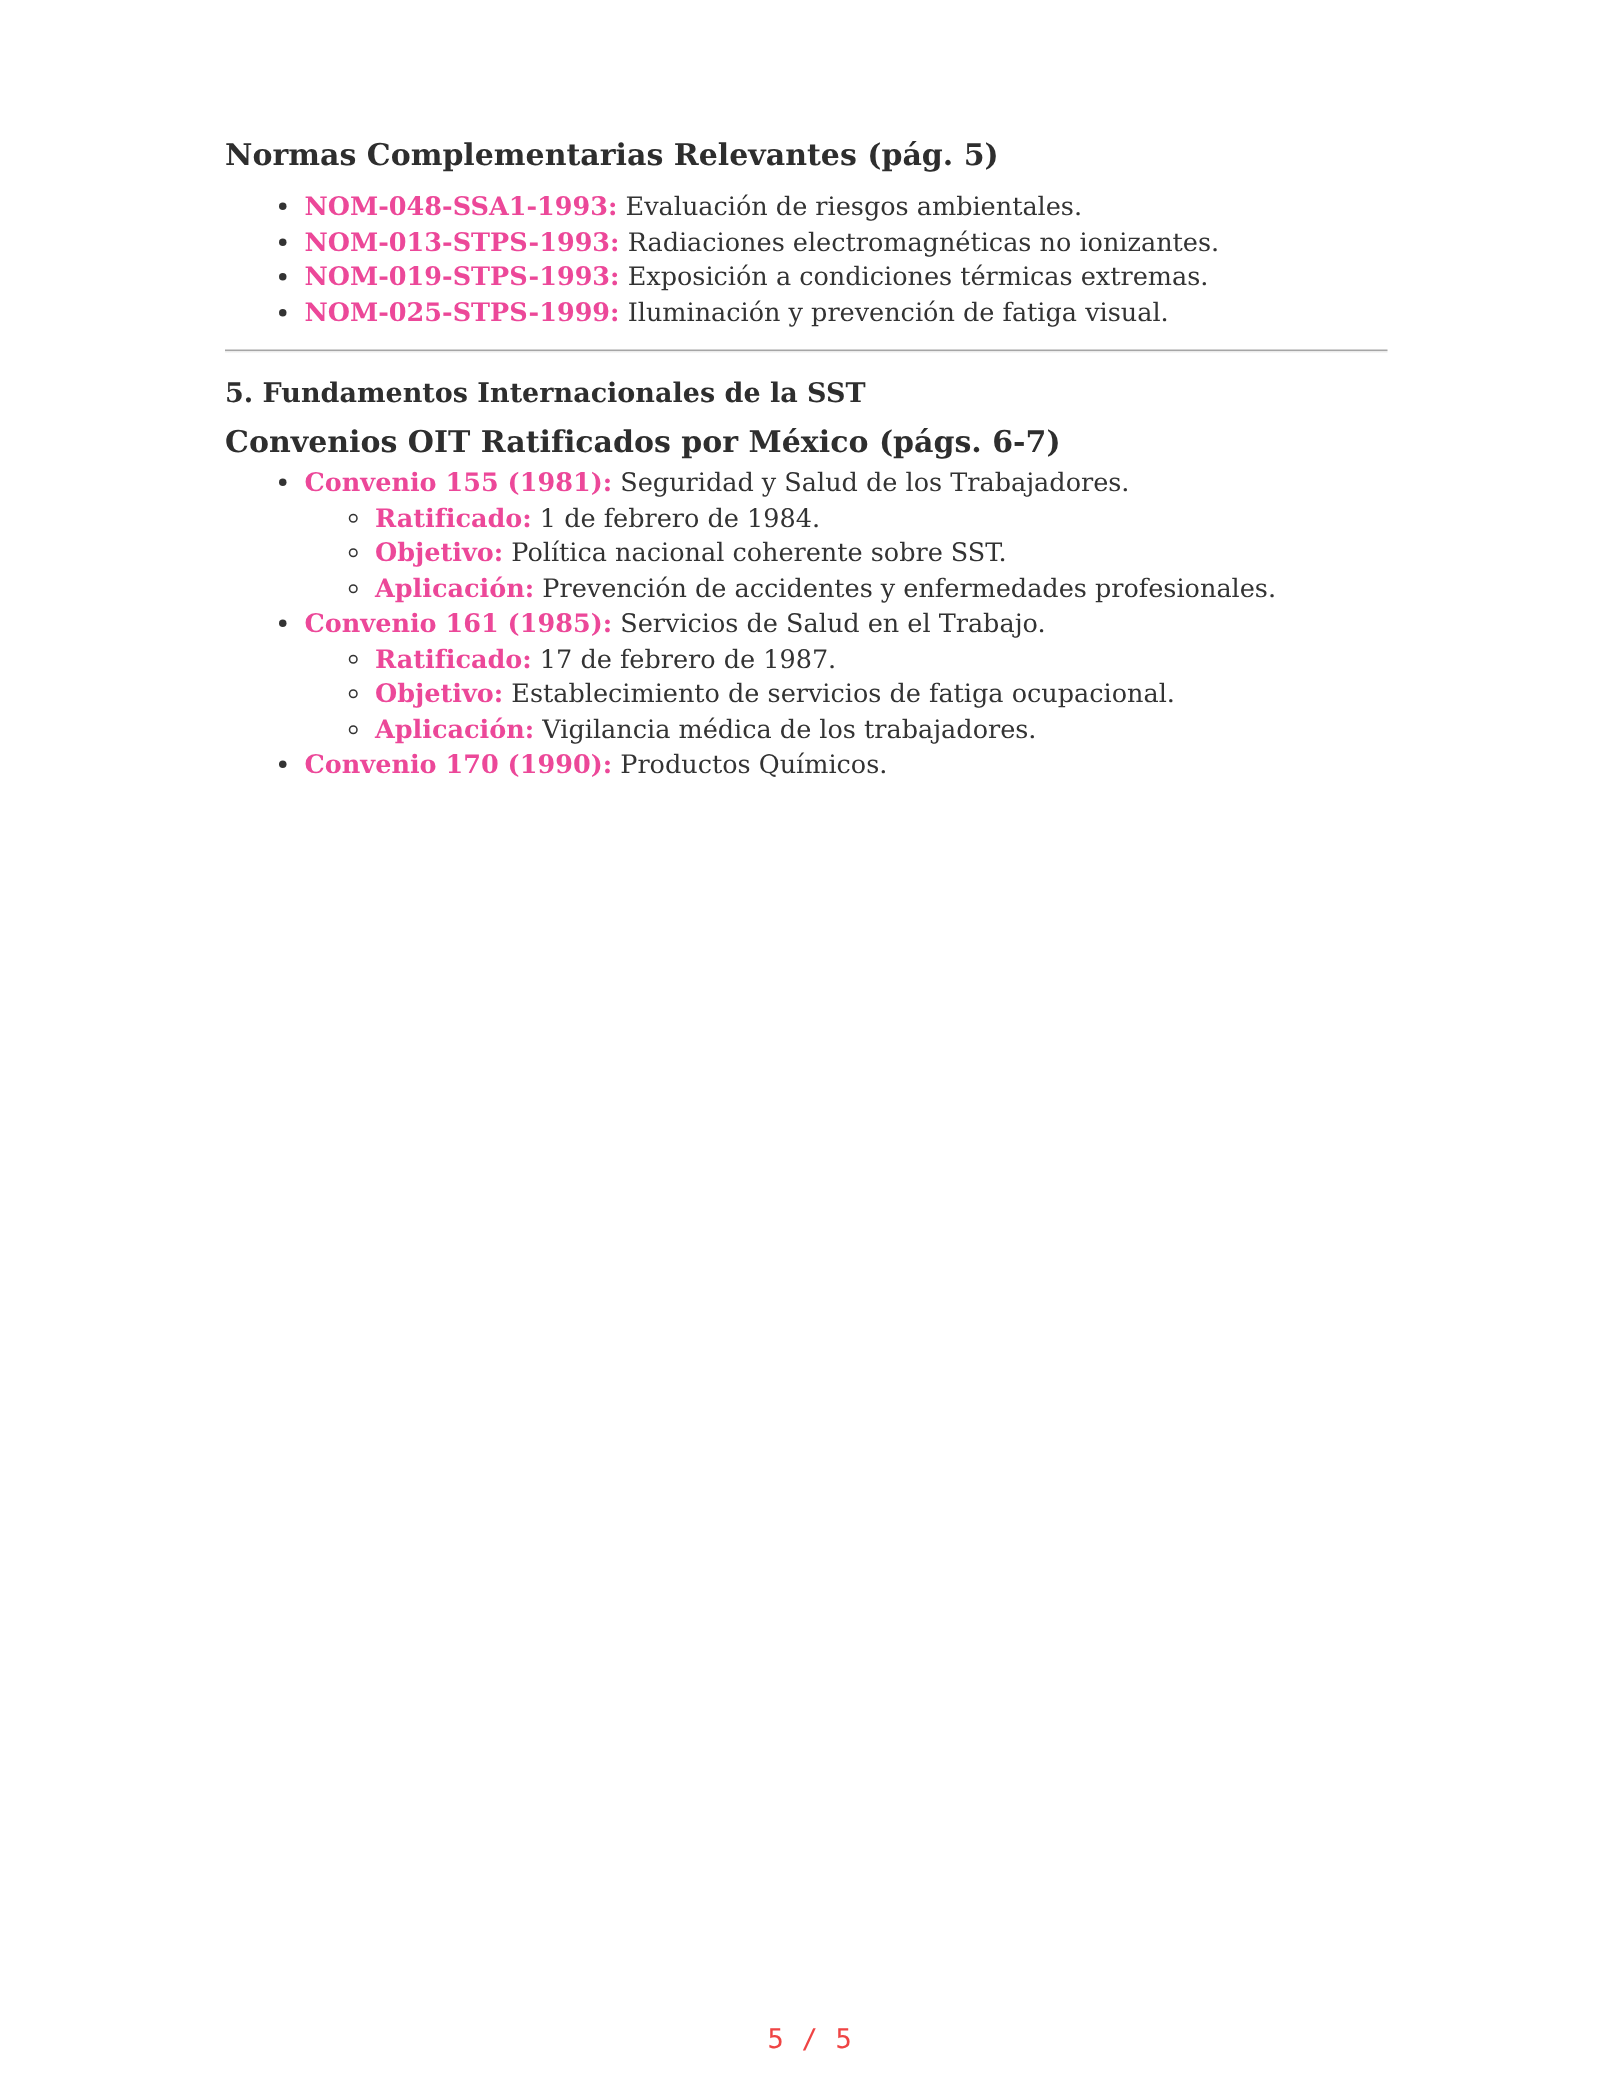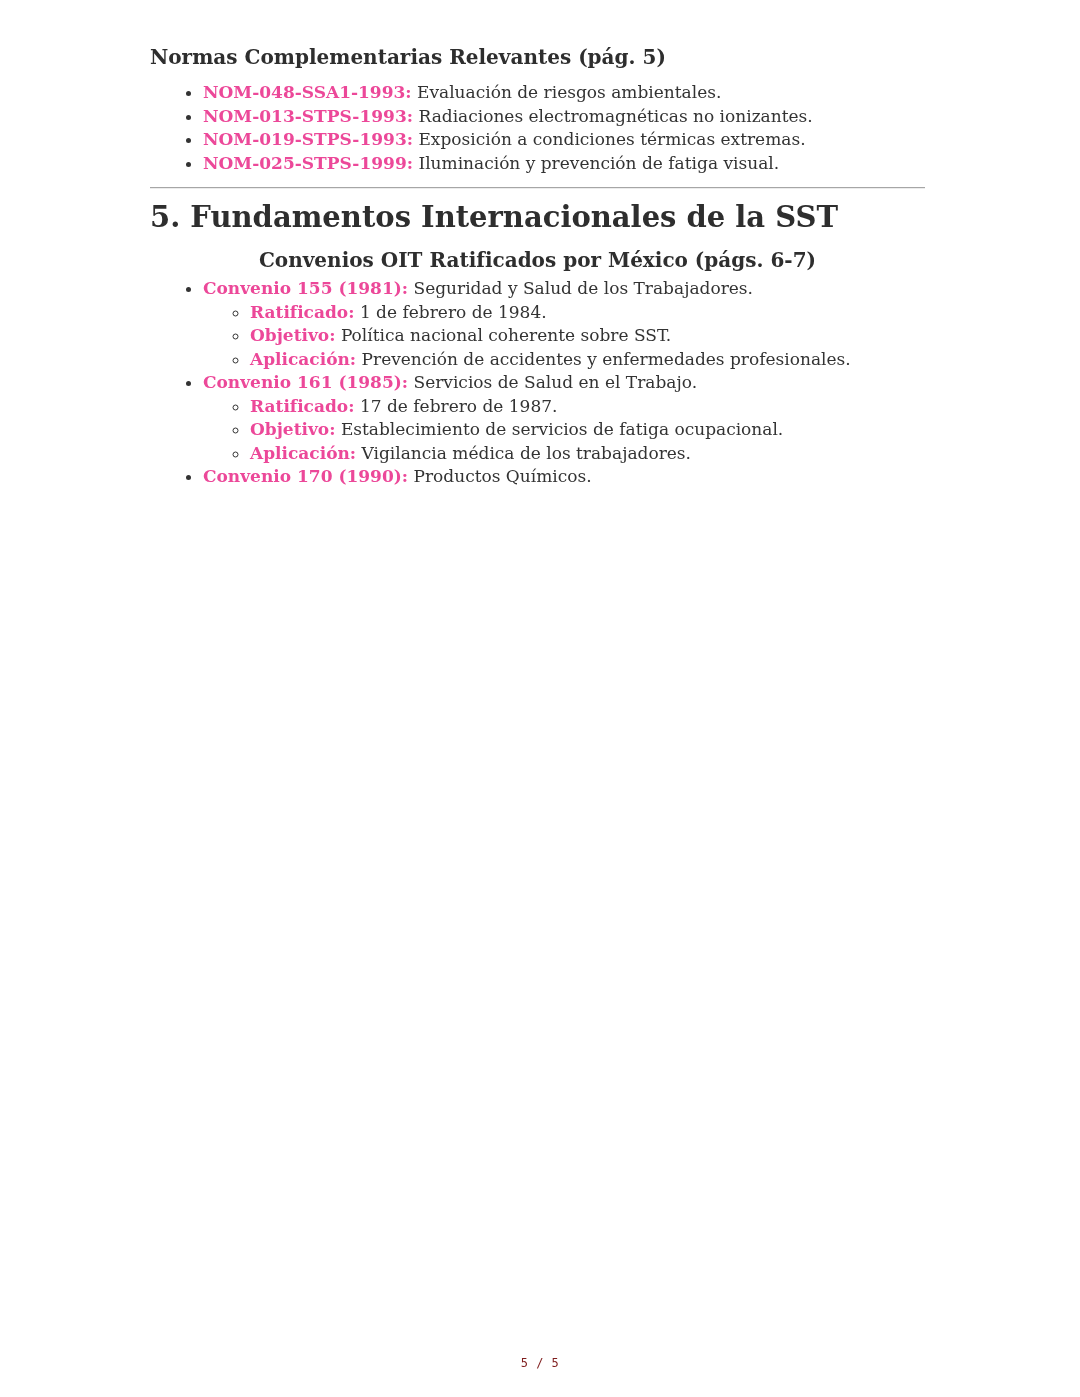--- a/index.html
+++ b/index.html
@@ -8,42 +8,41 @@
     padding: 0;
     background: #ffffff;
   }
   .page {
     position: relative;
     width: 1080px;
     height: 1397px;
     margin: 0 auto;
     background: #ffffff;
     box-sizing: border-box;
-    padding: 44px 155px 0 150px;
+    padding: 90px 155px 0 150px;
     font-family: "DejaVu Serif", "Liberation Serif", serif;
     color: #333333;
     overflow: hidden;
   }
   h2.doc-h2 {
-    font-size: 29px;
+    font-size: 18px;
     line-height: 32px;
     font-weight: bold;
-    margin: 12px 0 14px 0;
+    margin: 12px 0 2px 0;
     color: #2e2e2e;
   }
   h3.doc-h3 {
     font-size: 20px;
     line-height: 26px;
     font-weight: bold;
     margin: 0 0 11px 0;
     color: #2e2e2e;
   }
   h3.doc-h3.tight {
     margin-bottom: 4px;
-    text-align: center;
   }
   ul.lvl1 {
     list-style: disc;
     margin: 0 0 12px 0;
     padding: 0 0 0 53px;
   }
   ul.lvl2 {
     list-style: circle;
     margin: 0;
     padding: 0 0 0 47px;
@@ -63,22 +62,22 @@
     margin: 0;
     background: linear-gradient(to bottom, #a6a6a6 0%, #a6a6a6 45%, #ececec 55%, #ececec 100%);
   }
   .footer {
     position: absolute;
     left: 0;
     right: 0;
     bottom: 27px;
     text-align: center;
     font-family: "DejaVu Sans Mono", "Liberation Mono", monospace;
-    font-size: 12px;
-    color: #7f1d1d;
+    font-size: 18px;
+    color: #ef4444;
     letter-spacing: 0.5px;
   }
 </style>
 </head>
 <body>
 
 <div class="page">
 
   <h3 class="doc-h3">Normas Complementarias Relevantes (pág. 5)</h3>
 

